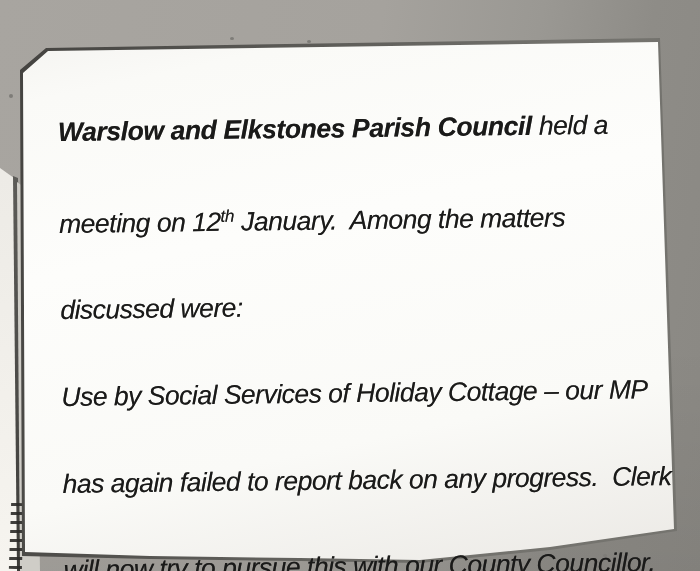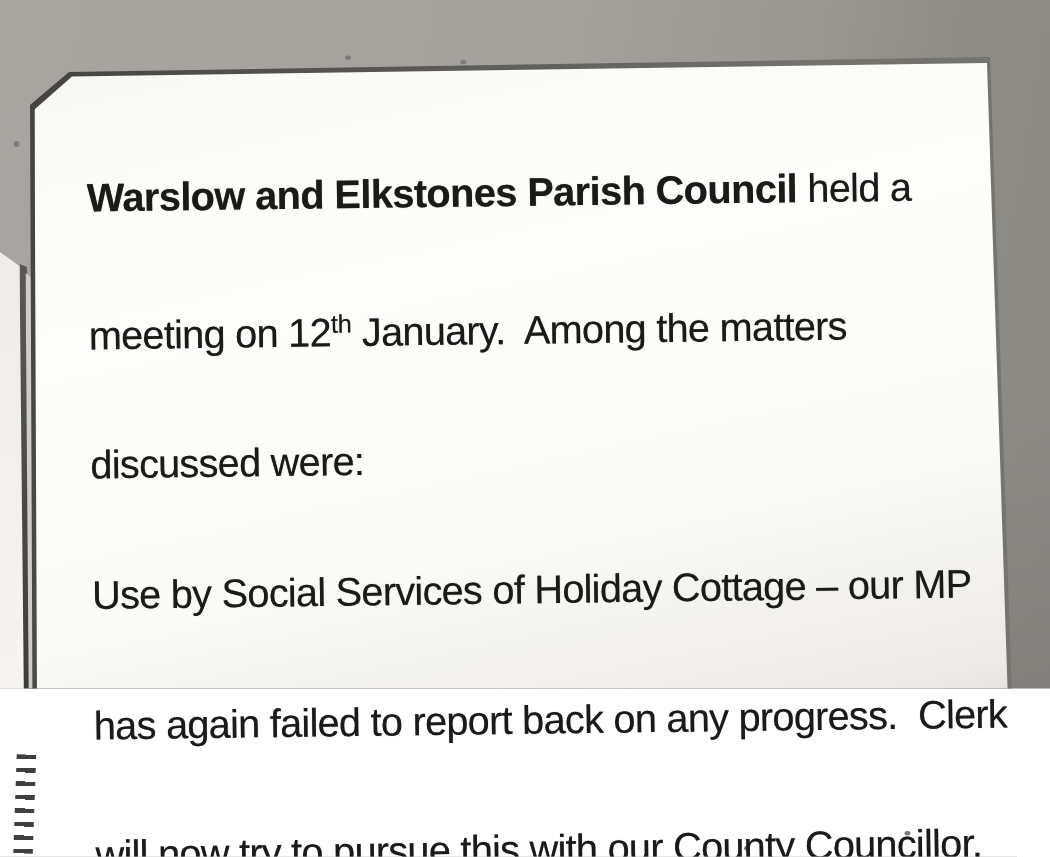--- a/index.html
+++ b/index.html
@@ -1,21 +1,21 @@
 <!DOCTYPE html>
 <html><head>
 <meta charset="utf-8">
 <title>Document</title>
 <style>
   html, body { margin: 0; padding: 0; }
   body {
     width: 700px; height: 571px; overflow: hidden;
     font-family: "Liberation Sans", sans-serif;
   }
-  .stage { position: relative; width: 700px; height: 459px; }
+  .stage { position: relative; width: 700px; height: 571px; font-style: italic; }
 
   
   .bg {
     position: absolute; inset: 0;
     background:
       linear-gradient(to bottom, rgba(0,0,0,0) 60%, rgba(0,0,0,0.06) 100%),
       linear-gradient(100deg, #a8a5a0 0%, #a5a29d 48%, #9a9893 68%, #8e8c87 82%, #8a8883 100%);
   }
 
   

